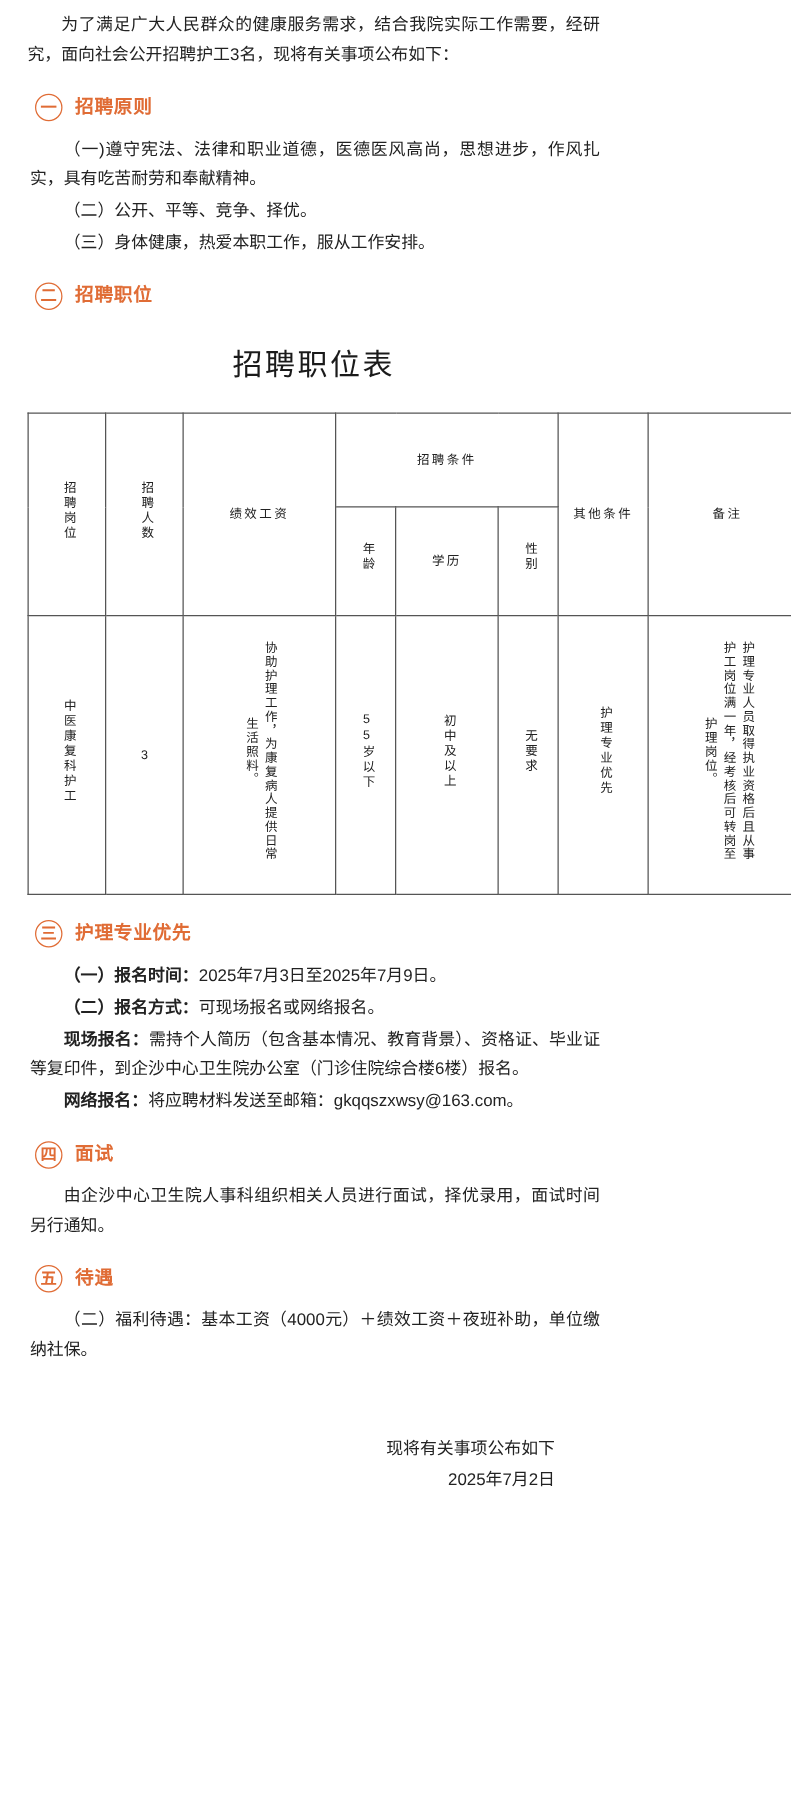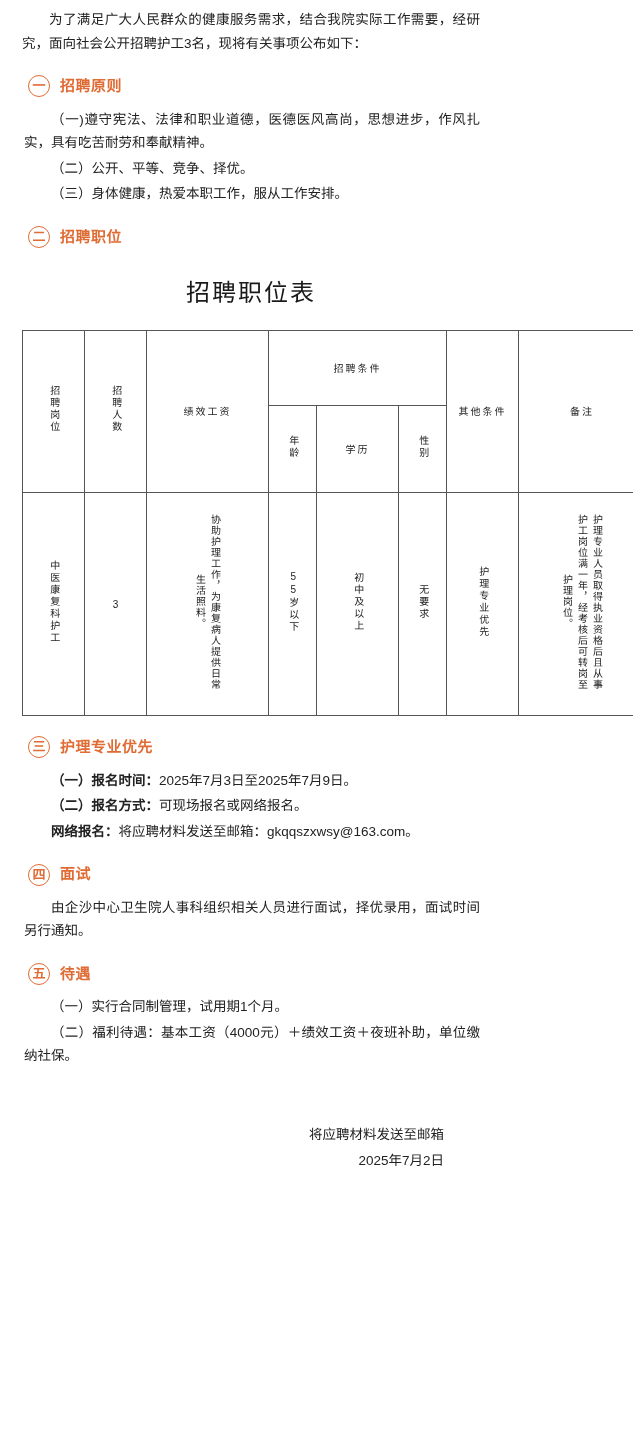--- a/index.html
+++ b/index.html
@@ -190,39 +190,41 @@
     <div class="section-title">护理专业优先</div>
   </div>
   <div class="body-block">
     <p class="para indent">
       <span class="bold-lead">（一）报名时间：</span><span>2025年7月3日至2025年7月9日。</span>
     </p>
     <p class="para indent">
       <span class="bold-lead">（二）报名方式：</span><span>可现场报名或网络报名。</span>
     </p>
     <p class="para indent">
+      <span class="bold-lead">现场报名：</span><span>需持个人简历（包含基本情况、教育背景）、资格证、毕业证等复印件，到企沙中心卫生院办公室（门诊住院综合楼6楼）报名。</span>
+    </p>
+    <p class="para indent">
       <span class="bold-lead">网络报名：</span><span>将应聘材料发送至邮箱：gkqqszxwsy@163.com。</span>
     </p>
   </div>
 
   <div class="section-head">
     <div class="circle-num">四</div>
     <div class="section-title">面试</div>
   </div>
   <div class="body-block">
     <p class="para indent">由企沙中心卫生院人事科组织相关人员进行面试，择优录用，面试时间另行通知。</p>
   </div>
 
   <div class="section-head">
     <div class="circle-num">五</div>
     <div class="section-title">待遇</div>
   </div>
   <div class="body-block">
-    <p class="para indent">（一）实行合同制管理，试用期1个月。</p>
     <p class="para indent">（二）福利待遇：基本工资（4000元）＋绩效工资＋夜班补助，单位缴纳社保。</p>
   </div>
 
   <div class="sign">
-    <div>将应聘材料发送至邮箱</div>
+    <div>现将有关事项公布如下</div>
     <div>2025年7月2日</div>
   </div>
 
 </div>
 
 </body></html>

